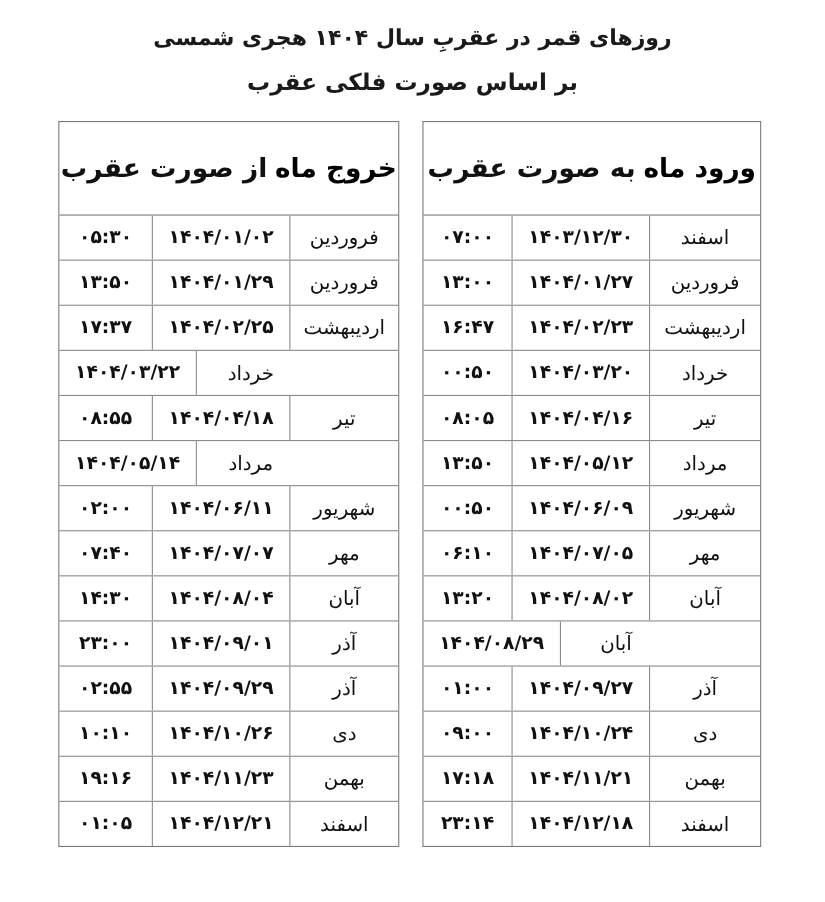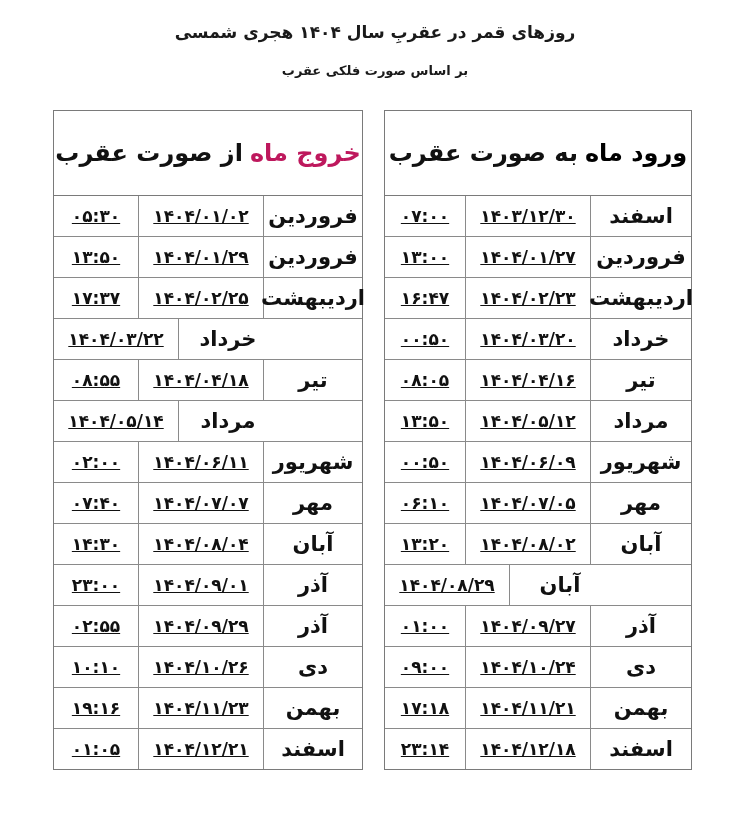--- a/index.html
+++ b/index.html
@@ -2,49 +2,49 @@
 <html><head>
 <meta charset="utf-8">
 <style>
   html, body { margin:0; padding:0; }
   body {
     width:750px; height:820px; background:#ffffff; position:relative; overflow:hidden;
     font-family: "DejaVu Sans", sans-serif; color:#111;
   }
   .title {
     position:absolute; left:0; top:22px; width:750px; text-align:center;
-    font-size:17px; font-weight:bold; color:#1a1a1a; direction:rtl;
+    font-size:20px; font-weight:bold; color:#1a1a1a; direction:rtl;
   }
   .subtitle {
     position:absolute; left:0; top:63px; width:750px; text-align:center;
-    font-size:13px; font-weight:bold; color:#1a1a1a; direction:rtl;
+    font-size:21px; font-weight:bold; color:#1a1a1a; direction:rtl;
   }
   .tbl {
     position:absolute; top:110px; border:1.5px solid #7a7a7a; background:#fff;
   }
   .tbl.left { left:53px; width:308px; }
   .tbl.right { left:384px; width:306px; }
   .tbl-head {
     height:84px; border-bottom:1.5px solid #7a7a7a; display:flex; align-items:center; justify-content:center;
     direction:rtl; font-size:24px; font-weight:bold; color:#111;
   }
   .tbl-head .accent-red { color:#000000; }
-  .tbl-head .accent-blue { color:#be185d; }
+  .tbl-head .accent-blue { color:#000000; }
   .tbl-head span + span { margin-right:7px;text-align:center; }
   .row { display:flex; height:40px; border-bottom:1.5px solid #8a8a8a; }
   .row:last-child { border-bottom:none; }
   .cell {
     display:flex; align-items:center; justify-content:center; font-size:17px; font-weight:bold;
     border-right:1.5px solid #8a8a8a; box-sizing:border-box; white-space:nowrap;
   }
   .cell:last-child { border-right:none; }
-  .cell.month { font-weight:bold; font-size:21px; direction:rtl; }
+  .cell.month { font-weight:normal; font-size:18px; direction:rtl; }
   .left .c-time { width:85px; } .left .c-date { width:125px; } .left .c-month { width:98px; }
   .right .c-time { width:81px; } .right .c-date { width:125px; } .right .c-month { width:100px; }
-  .cell.num { font-family:"DejaVu Sans", sans-serif; letter-spacing:0.5px;text-decoration:underline; }
+  .cell.num { font-family:"DejaVu Sans", sans-serif; letter-spacing:0.5px; }
 </style>
 </head>
 <body>
 
 <div class="title">روزهای قمر در عقربِ سال ۱۴۰۴ هجری شمسی</div>
 <div class="subtitle">بر اساس صورت فلکی عقرب</div>
 
 <div class="tbl left">
   <div class="tbl-head">
     <span class="accent-blue">خروج ماه</span>

